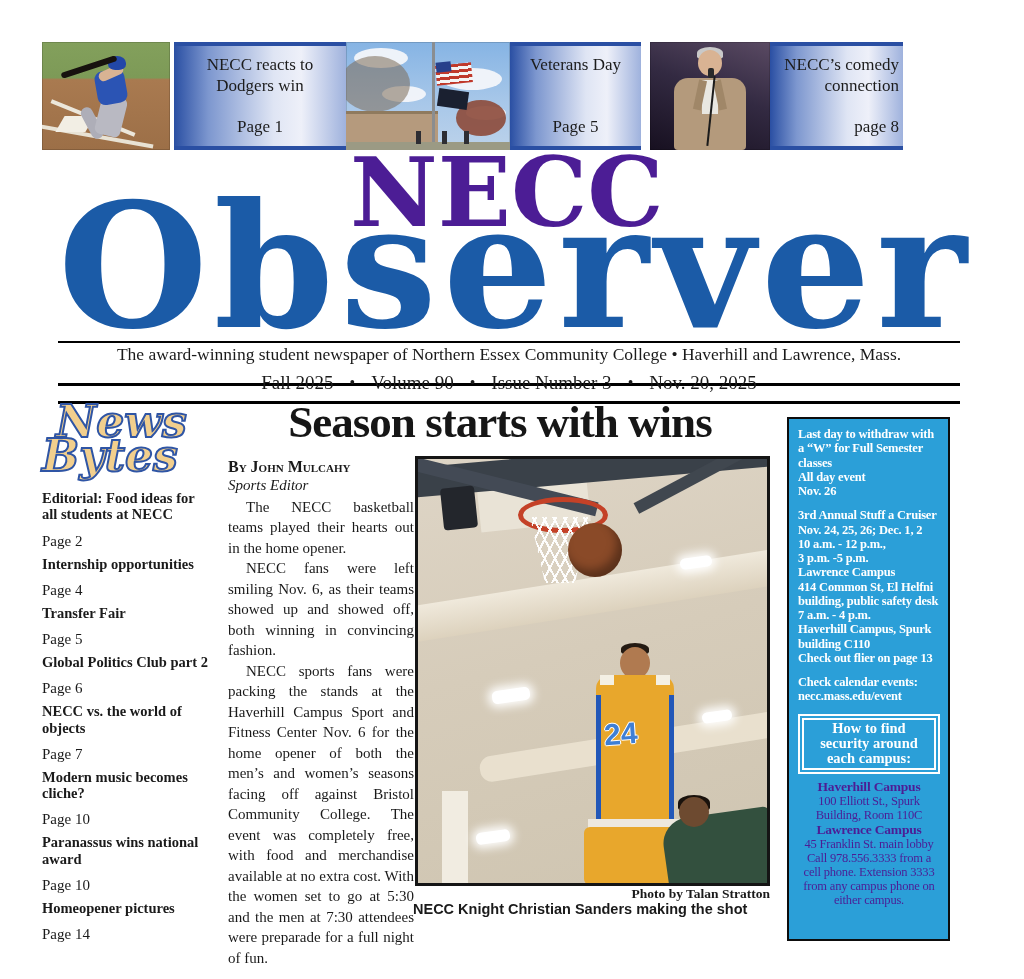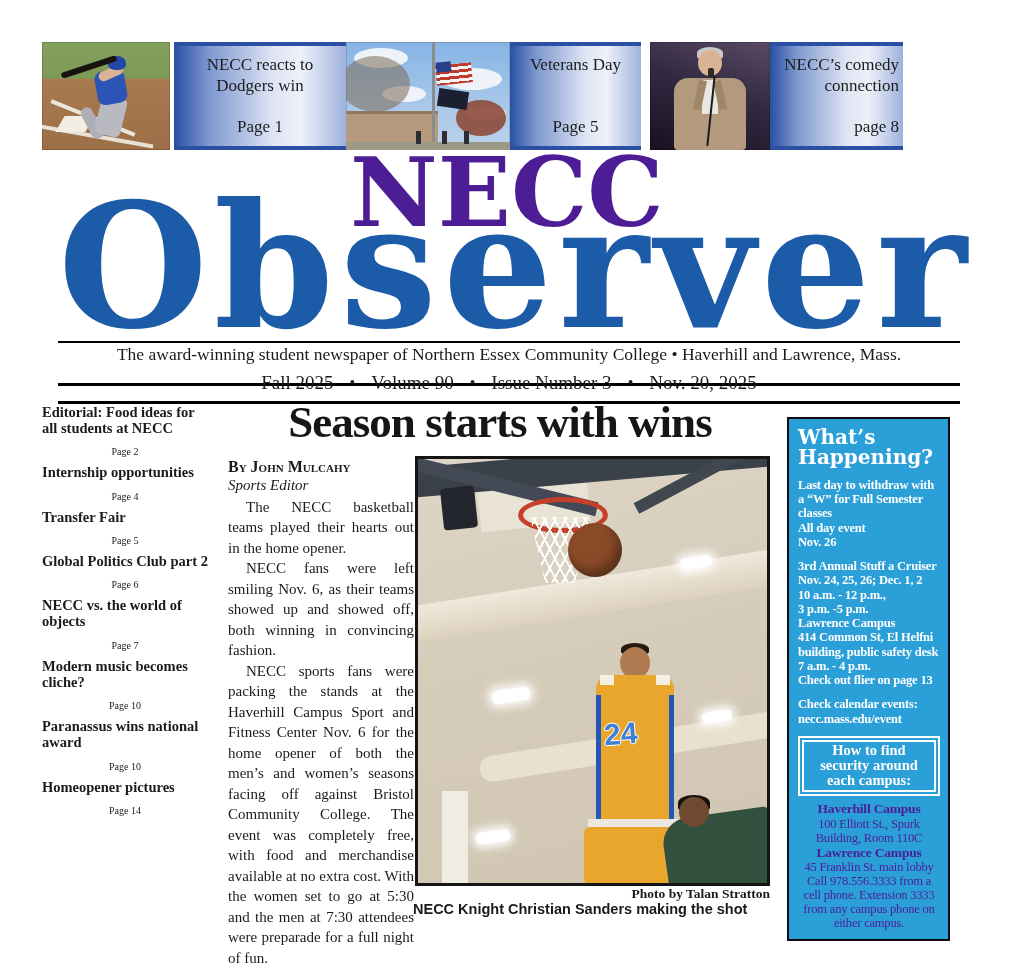--- a/index.html
+++ b/index.html
@@ -76,21 +76,21 @@
 
   
   .nb-col{position:absolute;left:42px;top:404px;width:168px;}
   .nb-logo{font-family:"DejaVu Serif",serif;font-style:italic;font-weight:700;
     font-size:44px;line-height:.82;color:#f2cf8d;-webkit-text-stroke:2px #2f55a5;
     margin-bottom:16px;}
   .nb-logo .l1{display:block;padding-left:14px;}
   .nb-logo .l2{display:block;margin-top:-2px;}
   .nb-item{margin-bottom:7px;}
   .nb-title{font-weight:bold;font-size:14.5px;line-height:1.12;}
-  .nb-page{text-align:center;font-size:10px;line-height:1;margin:11px 2px 7px 0;}
+  .nb-page{text-align:left;font-size:15px;line-height:1;margin:11px 2px 7px 0;}
 
   
   .headline{position:absolute;left:222px;top:400px;width:556px;text-align:center;
     font-weight:bold;font-size:45px;line-height:1;letter-spacing:-1px;color:#161616;}
   .art-col{position:absolute;left:228px;top:458px;width:186px;}
   .byline{font-variant:small-caps;font-weight:bold;font-size:16px;line-height:1.1;}
   .byrole{font-style:italic;font-size:15px;line-height:1.2;margin-bottom:3px;}
   .art-col p{margin:0;font-size:15px;line-height:20.5px;text-align:justify;text-indent:18px;}
 
   
@@ -224,20 +224,24 @@
   </div>
 
   <div class="kicker">NECC</div>
   <div class="obstitle">Observer</div>
   <div class="tagline">The award-winning student newspaper of Northern Essex Community College • Haverhill and Lawrence, Mass.</div>
   <div class="issue">
     <span class="part">Fall 2025</span><span class="dot">•</span><span class="part">Volume 90</span><span class="dot">•</span><span class="part">Issue Number 3</span><span class="dot">•</span><span class="part">Nov. 20, 2025</span>
   </div>
 
   <div class="nb-col">
+    <div class="nb-logo">
+      <span class="l1">News</span>
+      <span class="l2">Bytes</span>
+    </div>
     <div class="nb-item">
       <div class="nb-title">Editorial: Food ideas for all students at NECC</div>
       <div class="nb-page">Page 2</div>
     </div>
     <div class="nb-item">
       <div class="nb-title">Internship opportunities</div>
       <div class="nb-page">Page 4</div>
     </div>
     <div class="nb-item">
       <div class="nb-title">Transfer Fair</div>
@@ -305,36 +309,36 @@
     <span class="sp ph-band"></span>
     <span class="sp ph-shorts"></span>
     <span class="sp ph-opp"></span>
     <span class="sp ph-opphair"></span>
     <span class="sp ph-opphead"></span>
   </div>
   <div class="credit">Photo by Talan Stratton</div>
   <div class="caption">NECC Knight Christian Sanders making the shot</div>
 
   <div class="wh-box">
-    <div class="wh-title">What’s Happening?</div>
 
     <div class="wh-event">
       <span class="wh-line">Last day to withdraw with a “W” for Full Semester classes</span>
       <span class="wh-line">All day event</span>
       <span class="wh-line">Nov. 26</span>
     </div>
 
     <div class="wh-event">
       <span class="wh-line">3rd Annual Stuff a Cruiser</span>
       <span class="wh-line">Nov. 24, 25, 26; Dec. 1, 2</span>
       <span class="wh-line">10 a.m. - 12 p.m.,</span>
       <span class="wh-line">3 p.m. -5 p.m.</span>
       <span class="wh-line">Lawrence Campus</span>
       <span class="wh-line">414 Common St, El Helfni building, public safety desk</span>
       <span class="wh-line">7 a.m. - 4 p.m.</span>
+      <span class="wh-line">Haverhill Campus, Spurk building C110</span>
       <span class="wh-line">Check out flier on page 13</span>
     </div>
 
     <div class="wh-event">
       <span class="wh-line">Check calendar events:</span>
       <span class="wh-line">necc.mass.edu/event</span>
     </div>
 
     <div class="sec-frame">
       <div class="sec-frame-in">How to find security around each campus:</div>

